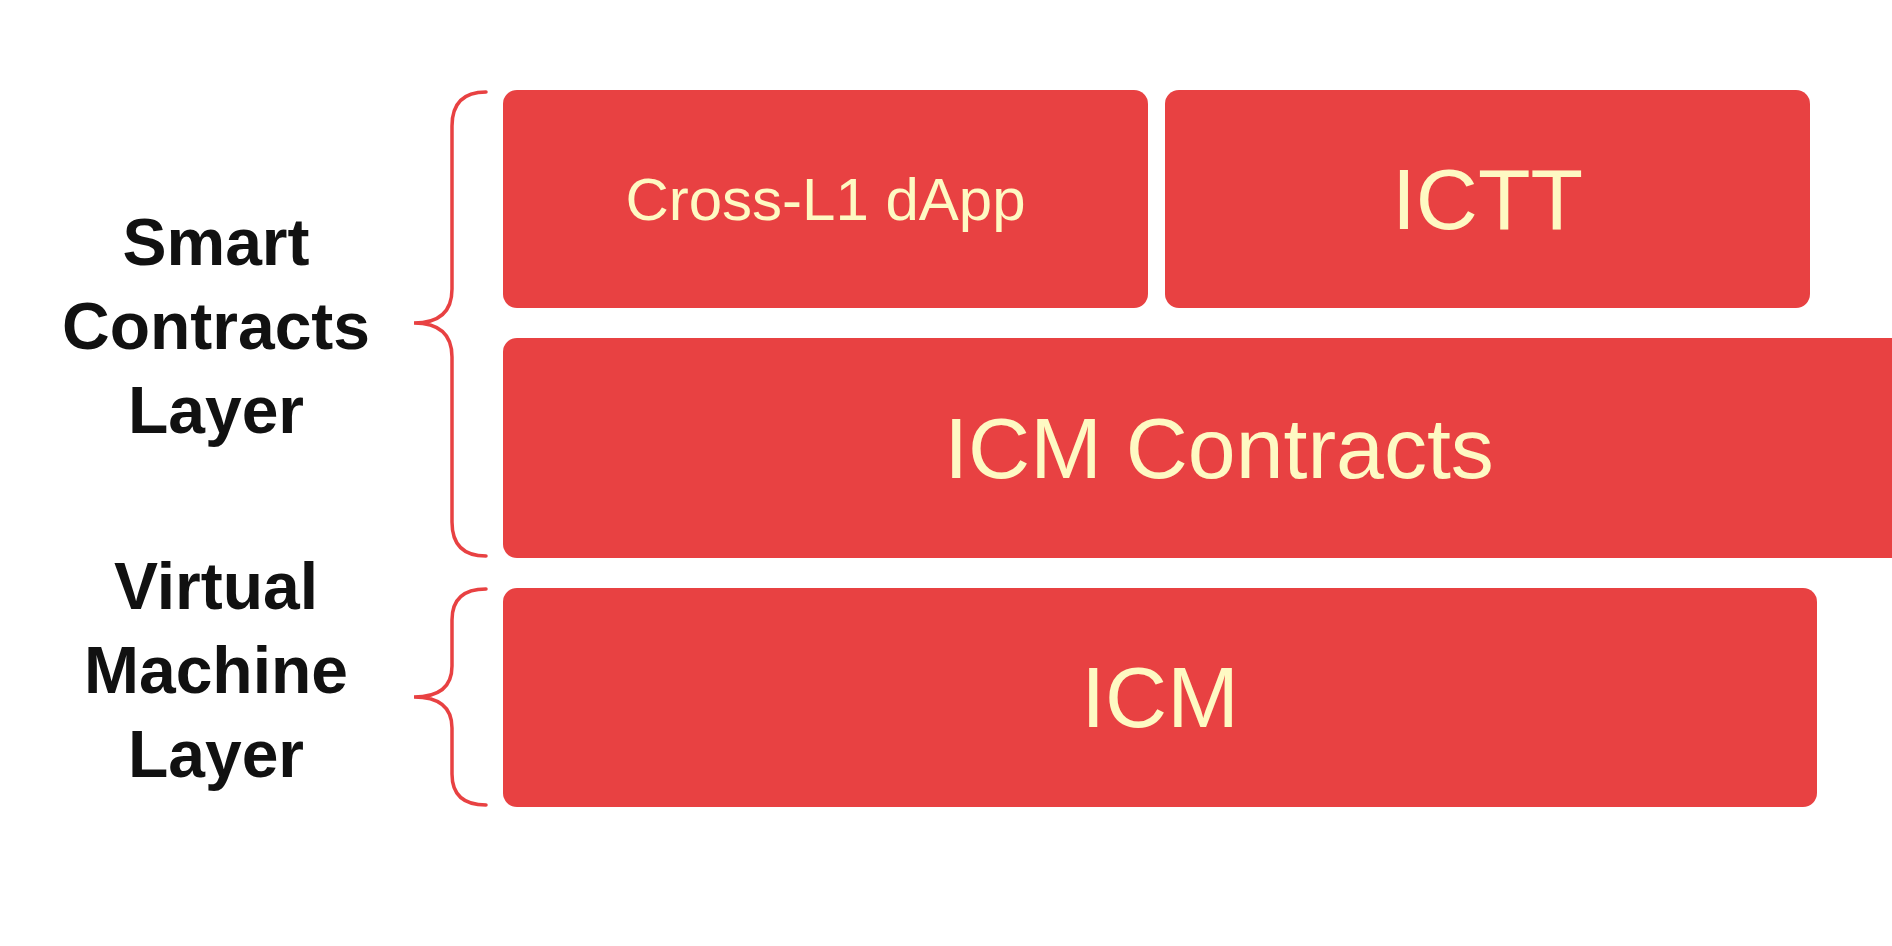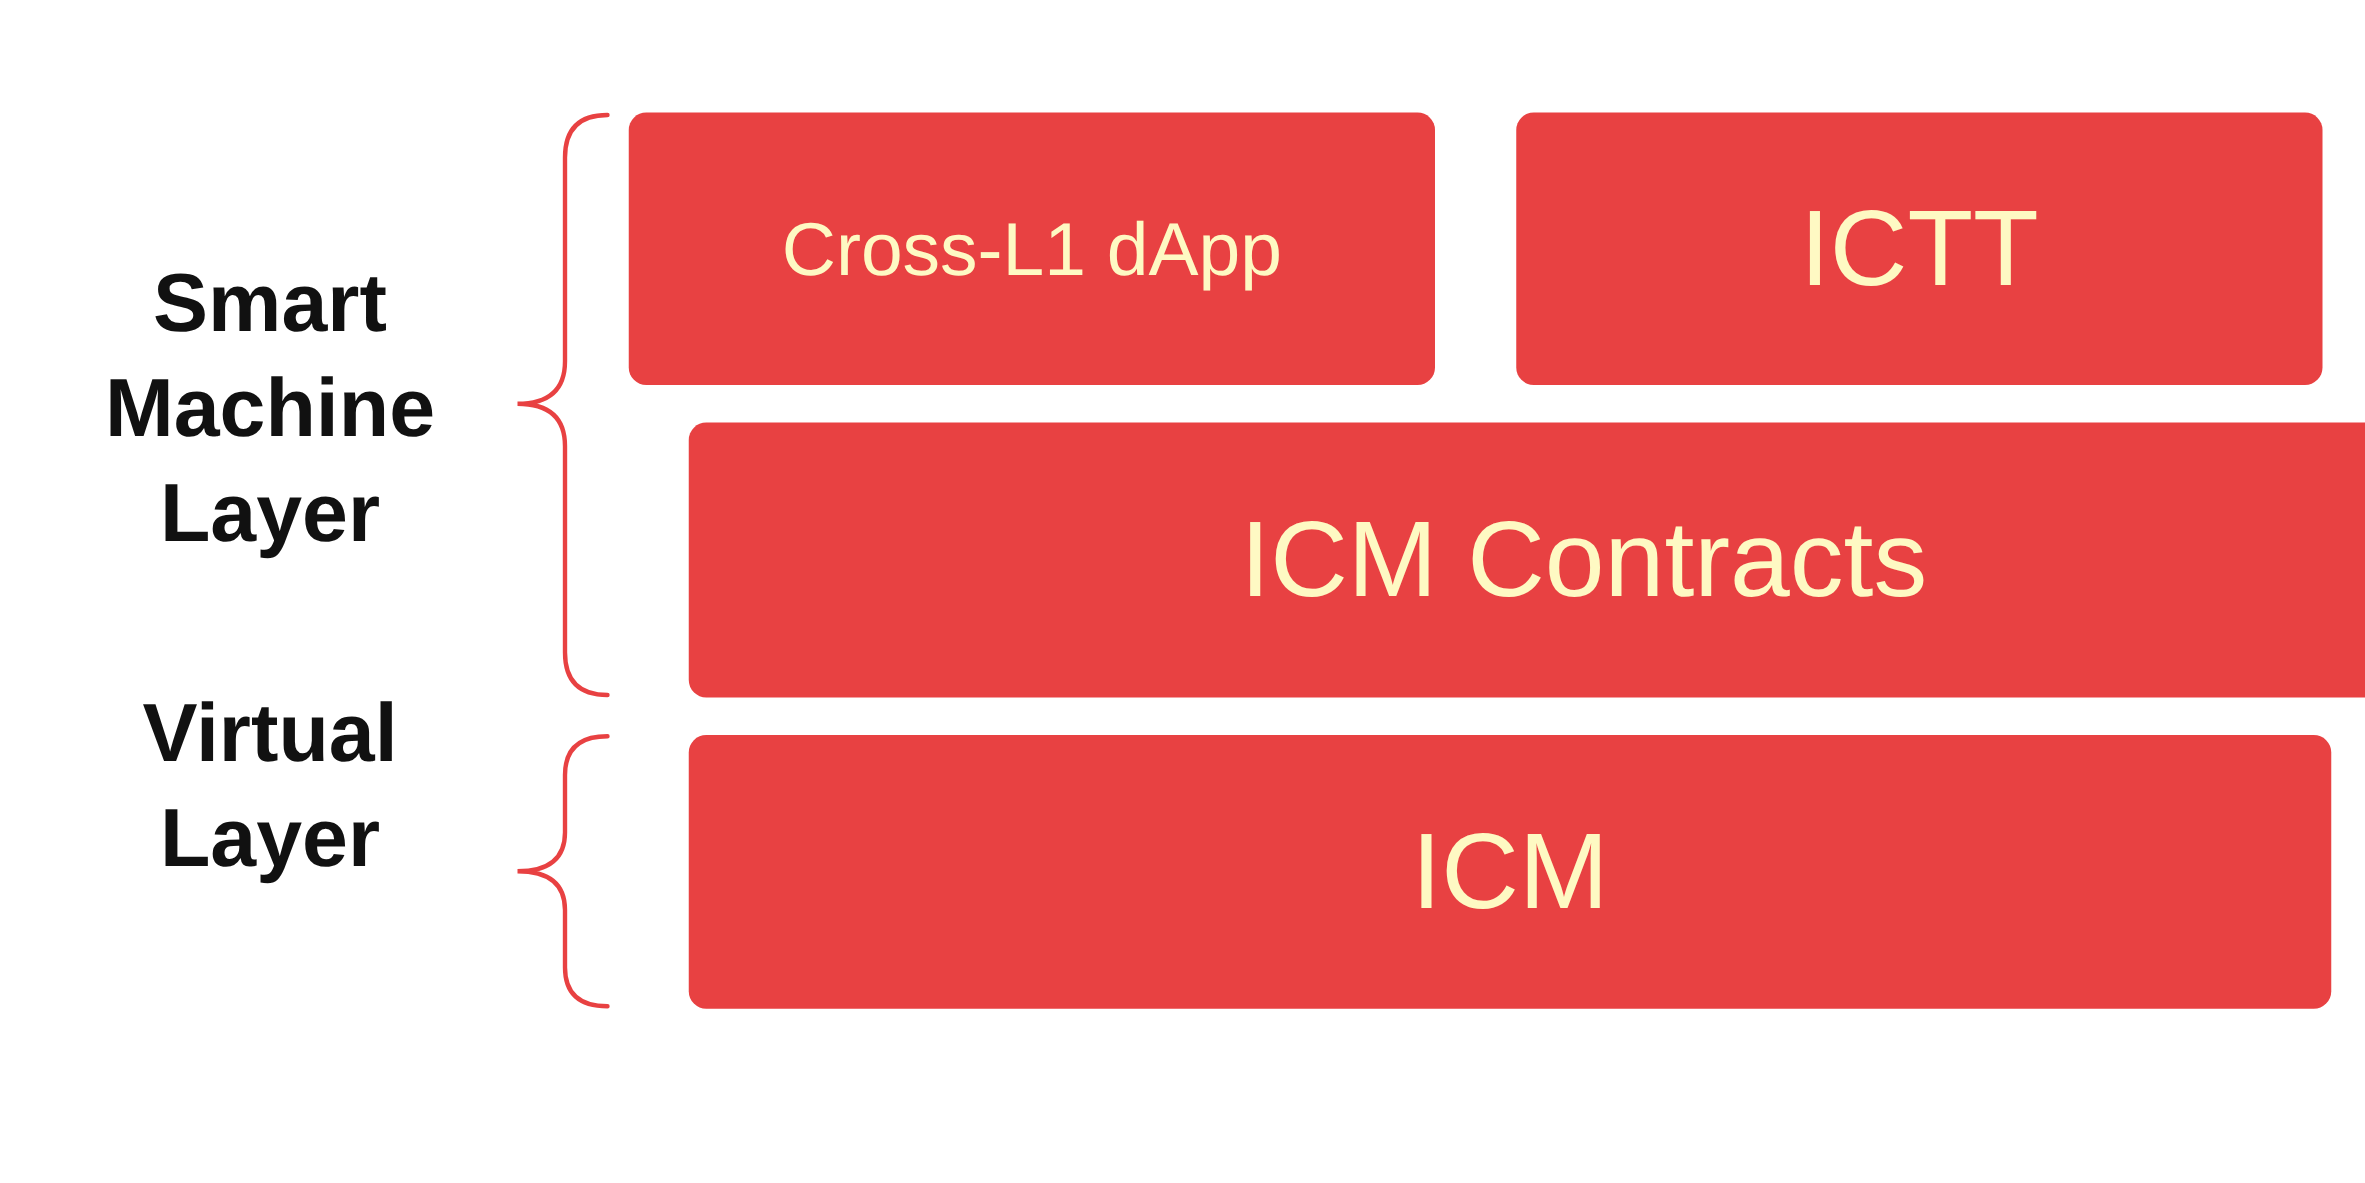--- a/index.html
+++ b/index.html
@@ -49,40 +49,41 @@
     background: #E84142;
     border-radius: 14px;
     display: flex;
     align-items: center;
     justify-content: center;
     color: #fef9c3;
     font-weight: 400;
     white-space: nowrap;
   }
   .box.small-text { font-size: 60px; }
-  .box.big-text   { font-size: 86px; margin-left: 48px; }
+  .box.big-text   { font-size: 86px; }
 
   .box-cross { left: 503px;  top: 90px;  width: 645px;  height: 218px; }
   .box-ictt  { left: 1165px; top: 90px;  width: 645px;  height: 218px; }
   .box-icmc  { left: 503px;  top: 338px; width: 1432px; height: 220px; }
   .box-icm   { left: 503px;  top: 588px; width: 1314px; height: 219px; }
 </style>
 </head>
 <body>
 
 <div class="canvas">
 
   <div class="layer-label smart">
     <span>Smart</span>
-    <span>Machine</span>
+    <span>Contracts</span>
     <span>Layer</span>
   </div>
 
   <div class="layer-label vm">
     <span>Virtual</span>
+    <span>Machine</span>
     <span>Layer</span>
   </div>
 
   <svg class="brace-layer" viewBox="0 0 1892 946" xmlns="http://www.w3.org/2000/svg">
     <path d="M 486 92
              Q 452 92 452 126
              L 452 289
              Q 452 323 414 323
              Q 452 323 452 357
              L 452 522

